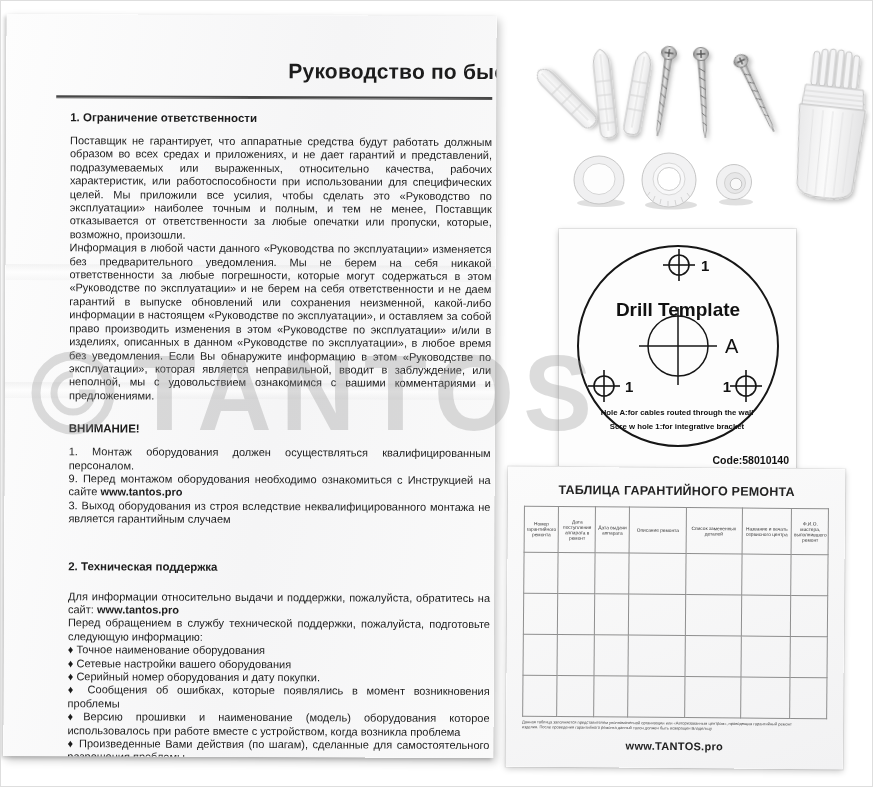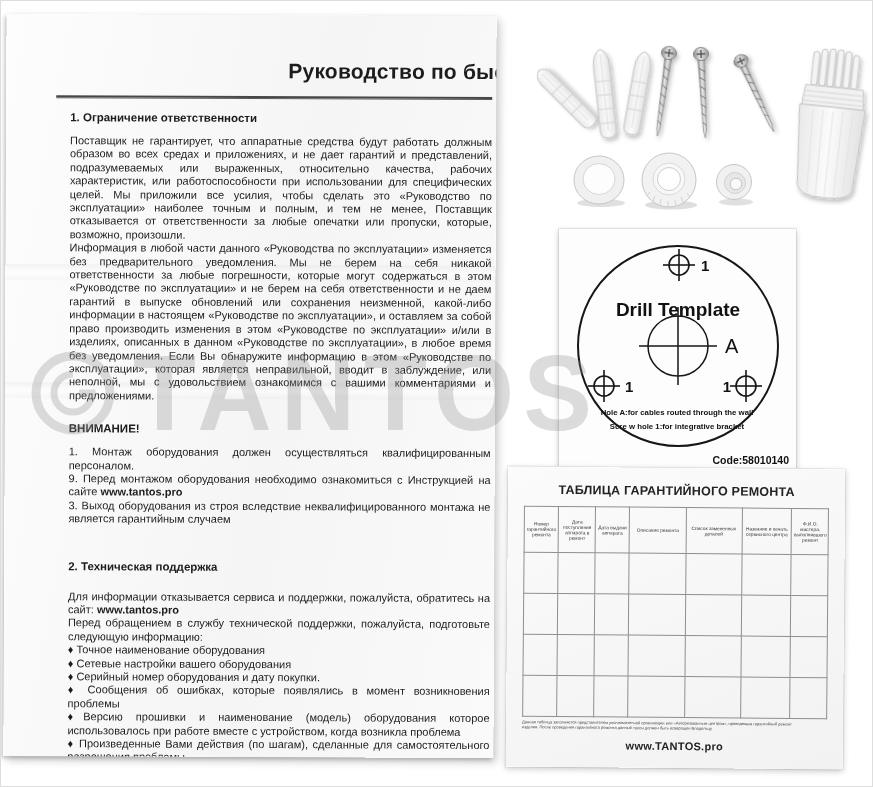--- a/index.html
+++ b/index.html
@@ -71,21 +71,21 @@
       <p class="body-p cont">Информация в любой части данного «Руководства по эксплуатации» изменяется без предварительного уведомления. Мы не берем на себя никакой ответственности за любые погрешности, которые могут содержаться в этом «Руководстве по эксплуатации» и не берем на себя ответственности и не даем гарантий в выпуске обновлений или сохранения неизменной, какой-либо информации в настоящем «Руководстве по эксплуатации», и оставляем за собой право производить изменения в этом «Руководстве по эксплуатации» и/или в изделиях, описанных в данном «Руководстве по эксплуатации», в любое время без уведомления. Если Вы обнаружите информацию в этом «Руководстве по эксплуатации», которая является неправильной, вводит в заблуждение, или неполной, мы с удовольствием ознакомимся с вашими комментариями и предложениями.</p>
 
       <div class="h-att">ВНИМАНИЕ!</div>
       <div class="list-wrap">
         <p class="list-p">1. Монтаж оборудования должен осуществляться квалифицированным персоналом.</p>
         <p class="list-p"><span>9. Перед монтажом оборудования необходимо ознакомиться с Инструкцией на сайте</span> <span class="b">www.tantos.pro</span></p>
         <p class="list-p">3. Выход оборудования из строя вследствие неквалифицированного монтажа не является гарантийным случаем</p>
       </div>
 
       <div class="h-sec2">2. Техническая поддержка</div>
-      <p class="body-p" style="margin-top:18px"><span>Для информации отказывается сервиса и поддержки, пожалуйста, обратитесь на сайт:</span> <span class="b">www.tantos.pro</span></p>
+      <p class="body-p" style="margin-top:18px"><span>Для информации относительно выдачи и поддержки, пожалуйста, обратитесь на сайт:</span> <span class="b">www.tantos.pro</span></p>
       <p class="body-p cont">Перед обращением в службу технической поддержки, пожалуйста, подготовьте следующую информацию:</p>
       <div class="bullets">
         <p class="list-p">♦ Точное наименование оборудования</p>
         <p class="list-p">♦ Сетевые настройки вашего оборудования</p>
         <p class="list-p">♦ Серийный номер оборудования и дату покупки.</p>
         <p class="list-p">♦ Сообщения об ошибках, которые появлялись в момент возникновения проблемы</p>
         <p class="list-p">♦Версию прошивки и наименование (модель) оборудования которое использовалось при работе вместе с устройством, когда возникла проблема</p>
         <p class="list-p">♦ Произведенные Вами действия (по шагам), сделанные для самостоятельного разрешения проблемы</p>
       </div>
     </div>

